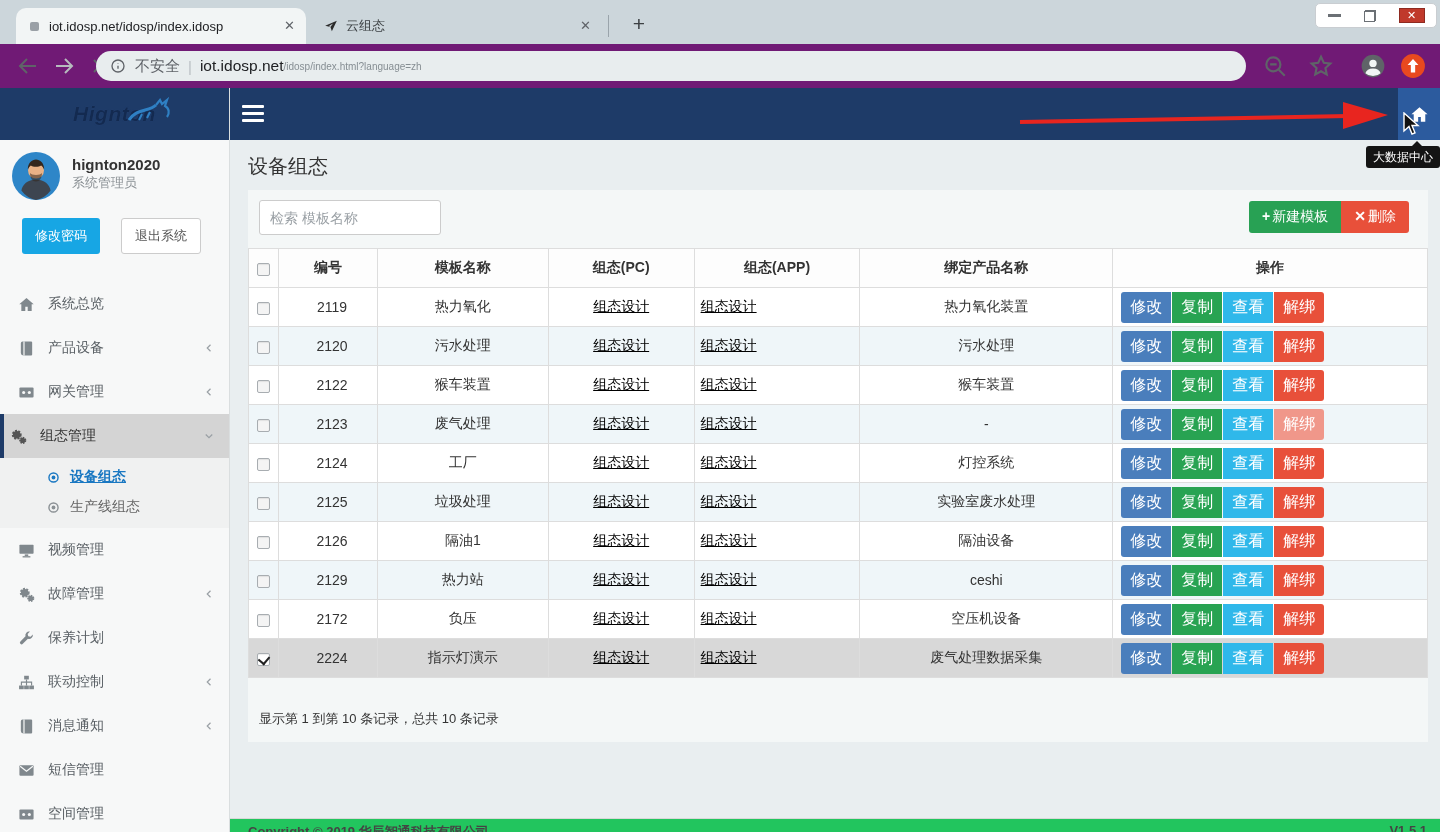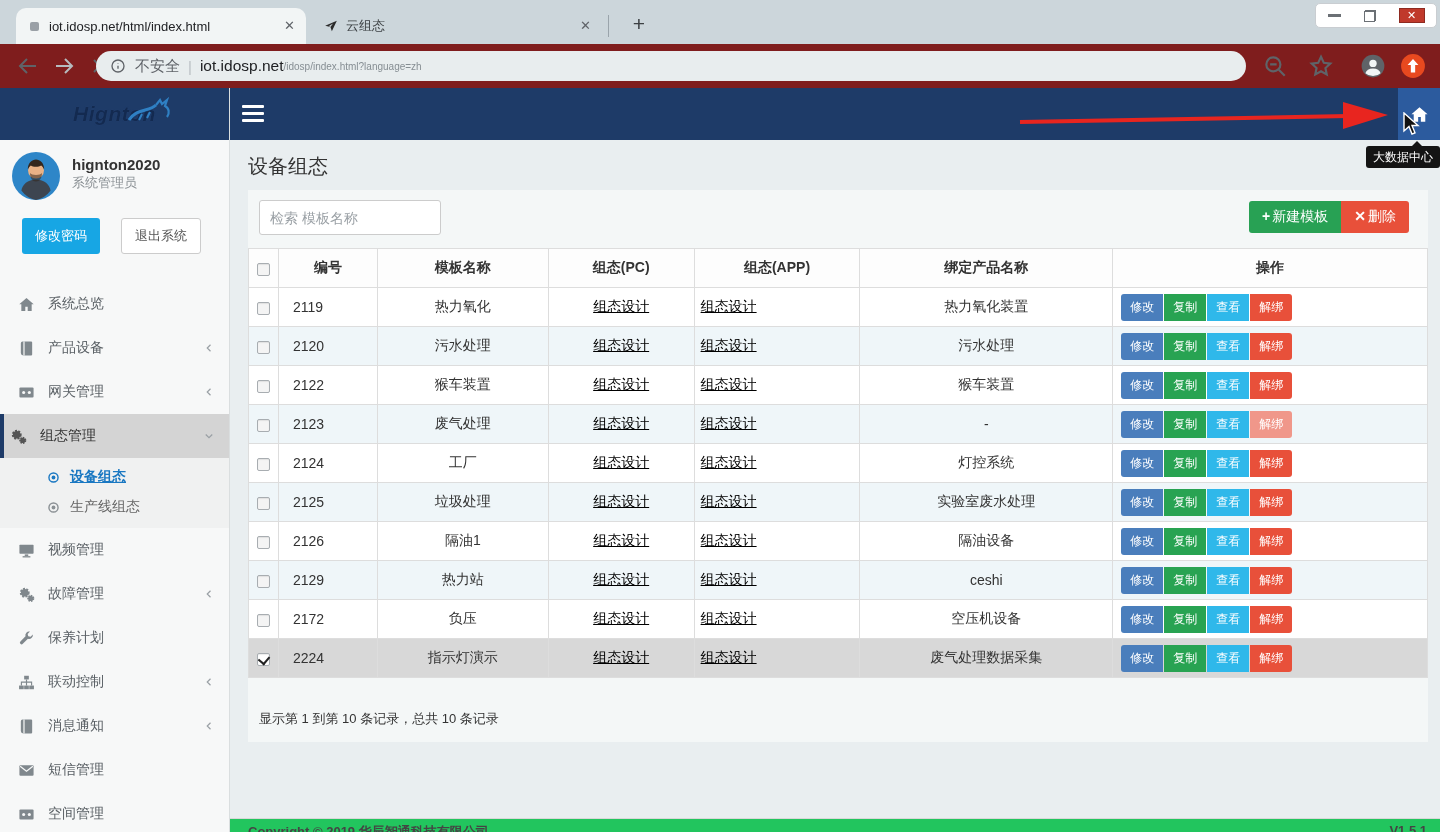--- a/index.html
+++ b/index.html
@@ -20,21 +20,21 @@
   .tab-divider { position:absolute; left:608px; top:15px; width:1px; height:22px; background:#9aa4ab; }
   .newtab-btn { position:absolute; left:624px; top:10px; width:30px; height:30px; font-size:21px; color:#3c4043; text-align:center; line-height:28px; }
 
   .win-controls { position:absolute; right:3px; top:3px; width:122px; height:25px; background:#fff; border:1px solid #c9cdd1; border-radius:5px; display:flex; align-items:center; justify-content:space-around; }
   .wc-min { width:13px; height:3px; background:#6b7075; }
   .wc-restore { position:relative; width:12px; height:12px; }
   .wc-restore::before { content:""; position:absolute; right:0; top:0; width:9px; height:9px; border:1.5px solid #6b7075; }
   .wc-restore::after { content:""; position:absolute; left:0; bottom:0; width:9px; height:9px; border:1.5px solid #6b7075; background:#fff; }
   .wc-close { width:26px; height:15px; background:#c0392b; border:1px solid #8e2a20; color:#fff; font-size:11px; line-height:13px; text-align:center; font-weight:bold; }
 
-  .toolbar { position:absolute; left:0; top:44px; width:1440px; height:44px; background:#7f1d1d; }
+  .toolbar { position:absolute; left:0; top:44px; width:1440px; height:44px; background:#701a75; }
   .nav-ic { position:absolute; top:10px; width:24px; height:24px; color:#5f6368; }
   .nav-ic svg { stroke:currentColor; fill:none; stroke-width:2; }
   .omnibox { position:absolute; left:96px; top:7px; width:1150px; height:30px; border-radius:15px; background:#e8edee; display:flex; align-items:center; padding:0 14px; }
   .omnibox .info-ic { width:16px; height:16px; color:#5f6368; margin-right:9px; }
   .omni-warn { font-size:15px; color:#5f6368; }
   .omni-sep { color:#b9bfc3; margin:0 8px; font-size:15px; }
   .omni-host { font-size:15.5px; color:#202124; }
   .omni-path { font-size:10px; color:#868e93; }
   .tb-right { position:absolute; top:9px; width:26px; height:26px; color:#5f6368; }
 
@@ -90,45 +90,45 @@
   .btn-glyph { font-weight:bold; margin-right:2px; }
 
   table.grid { width:1180px; margin:12px 0 0 0; border-collapse:collapse; font-size:14px; color:#333; background:#fff; }
   .grid th { border:1px solid #ddd; font-weight:bold; text-align:center; padding:10px 6px; background:#fdfdfd; }
   .grid td { border:1px solid #ddd; padding:0 6px; height:39px; text-align:center; }
   .grid tr.stripe td { background:#eff6f9; }
   .grid tr.plain td { background:#fff; }
   .grid tr.selected td { background:#d8d8d8; }
   .col-cb { width:30px; } .col-id { width:99px; } .col-name { width:171px; }
   .col-pc { width:146px; } .col-app { width:166px; } .col-prod { width:253px; } .col-ops { width:315px; }
-  .grid td.c-id { text-align:left; padding-left:14px; }
+  .grid td.c-id { text-align:center; padding-left:14px; }
   .grid td.c-app { text-align:left; padding-left:6px; }
   .grid td.c-ops { text-align:left; padding-left:8px; }
   .grid a { color:#000000; text-decoration:underline; cursor:pointer; }
   .cb { display:inline-block; width:13px; height:13px; border:1px solid #a8adb1; border-radius:2px; background:#f4f4f4; position:relative; vertical-align:middle; cursor:pointer; box-shadow:inset 0 1px 1px rgba(0,0,0,.08); }
   .cb.checked { background:#fff; }
   .cb.checked::after { content:""; position:absolute; left:2.5px; top:0.5px; width:6px; height:8px; border:solid #222; border-width:0 2px 2px 0; transform:rotate(40deg); }
   .ops { display:inline-flex; }
-  .op { border:none; color:#fff; font-size:12px; padding:5px 9px; margin-right:1px; cursor:pointer; font-family:inherit; }
+  .op { border:none; color:#fff; font-size:16px; padding:5px 9px; margin-right:1px; cursor:pointer; font-family:inherit; }
   .op:first-child { border-radius:3px 0 0 3px; }
   .op:last-child { border-radius:0 3px 3px 0; margin-right:8px; }
   .op-0 { background:#4a7ebc; } .op-1 { background:#28a352; } .op-2 { background:#2fb8ea; } .op-3 { background:#e8503a; }
   .op-3.disabled { background:#f0978a; }
   .pagination { font-size:13px; color:#333; padding:16px 0 0 11px;margin-top:16px; }
 
   .app-footer { position:absolute; left:230px; bottom:0; width:1210px; height:14px; background:#22c55e; border-top:1px solid #d8d8d8; overflow:hidden; }
   .foot-inner { display:flex; justify-content:space-between; padding:4px 13px 0 18px; font-size:13px; font-weight:bold; color:#444; }
 </style>
 </head>
 <body>
 
 <div class="tabstrip">
   <div class="tab active">
     <span class="fav-doc"></span>
-    <span class="t-title">iot.idosp.net/html/index.html</span>
+    <span class="t-title">iot.idosp.net/idosp/index.idosp</span>
     <span class="t-close">✕</span>
   </div>
   <div class="tab inactive">
     <span class="fav">
       <svg viewBox="0 0 24 24">
           <path d="M2 11.5 22 3l-8.5 18-2.5-7.5zM11 13.5l4.5-6-7 4.5z" fill="#2b2b2b"></path>
         </svg>
     </span>
     <span class="t-title">云组态</span>
     <span class="t-close">✕</span>

